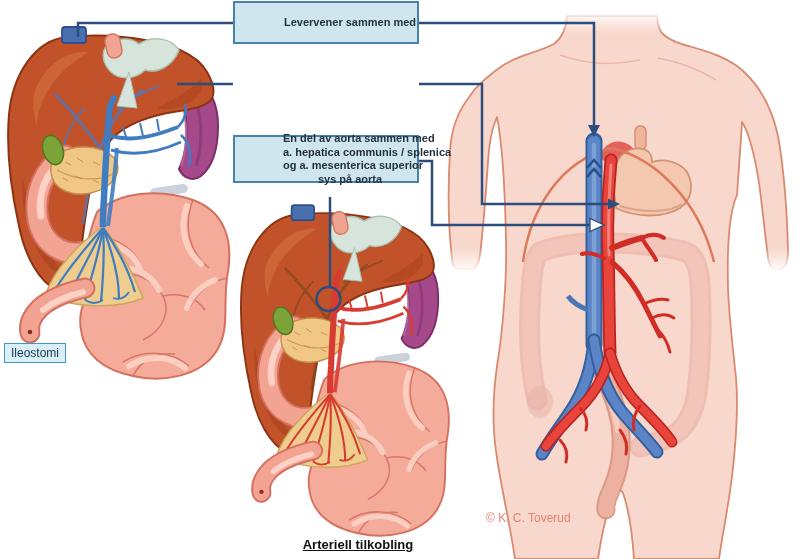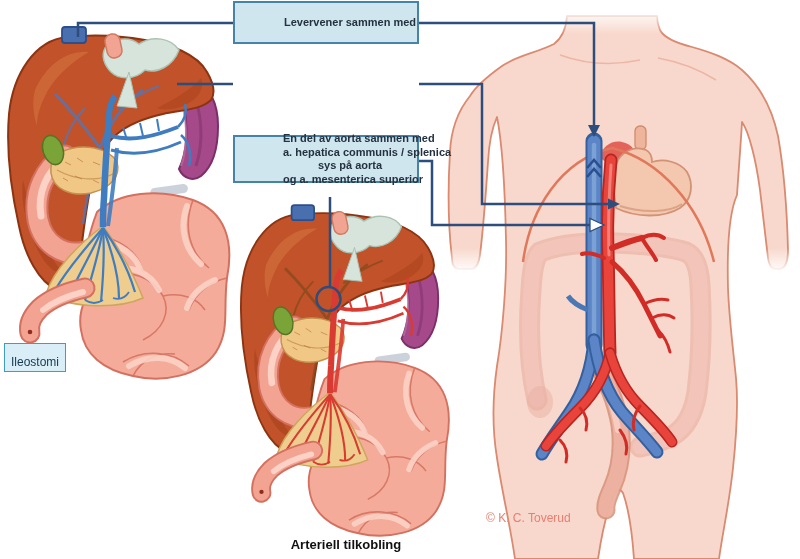--- a/index.html
+++ b/index.html
@@ -15,28 +15,28 @@
     display:flex;flex-direction:column;justify-content:center;
     line-height:13.5px;font-size:11px;
   }
   .callout .cl{white-space:nowrap;padding-left:48px;}
   #callout-1{left:233px;top:1px;width:186px;height:43px;}
   #callout-2{left:233px;top:72px;width:186px;height:23px;font-size:11.5px;}
   #callout-3{left:233px;top:135px;width:186px;height:48px;}
   .tag{
     position:absolute;left:4px;top:343px;
     background:#d9eef6;border:1.5px solid #3e9dc4;
-    color:#15394e;font-size:12px;padding:11px 6px 2px 6px;white-space:nowrap;
+    color:#15394e;font-size:12px;padding:2px 6px 2px 6px;white-space:nowrap;
   }
   .caption{
     position:absolute;font-weight:bold;font-size:13px;color:#101010;
     text-align:center;white-space:nowrap;
   }
   #caption-venous{left:55px;top:373px;width:145px;}
-  #caption-arterial{left:276px;top:537px;width:140px;}
+  #caption-arterial{left:288px;top:537px;width:140px;text-decoration:underline;}
   .credit{
     position:absolute;left:486px;top:511px;
     color:#e87f70;font-weight:normal;font-size:12px;white-space:nowrap;
   }
 </style>
 </head>
 <body>
 
 <div class="canvas">
 
@@ -266,22 +266,22 @@
 </svg>
 
 <div class="callout" id="callout-1">
   <div class="cl">Levervener sammen med</div>
 </div>
 
 
 <div class="callout" id="callout-3">
   <div class="cl">En del av aorta sammen med</div>
   <div class="cl">a. hepatica communis / splenica</div>
+  <div class="cl">og a. mesenterica superior</div>
   <div class="cl">sys på aorta</div>
-  <div class="cl">og a. mesenterica superior</div>
 </div>
 
 <div class="tag">
   <span>Ileostomi</span>
 </div>
 
 
 <div class="caption" id="caption-arterial">Arteriell tilkobling</div>
 
 <div class="credit">© K. C. Toverud</div>

